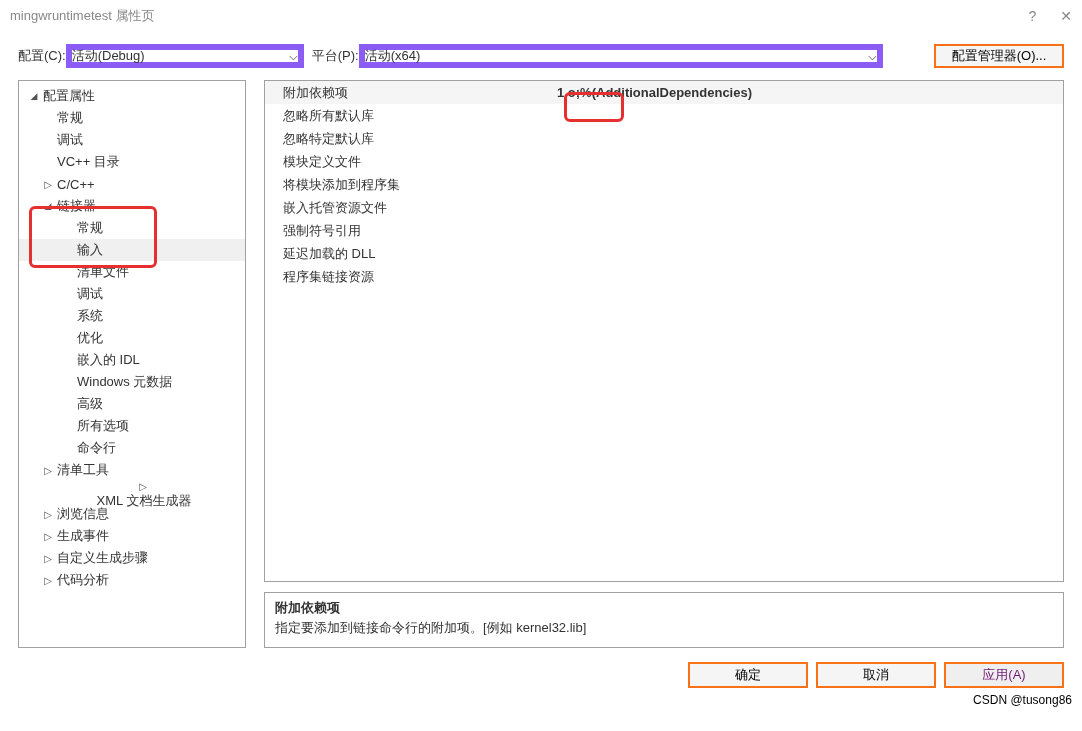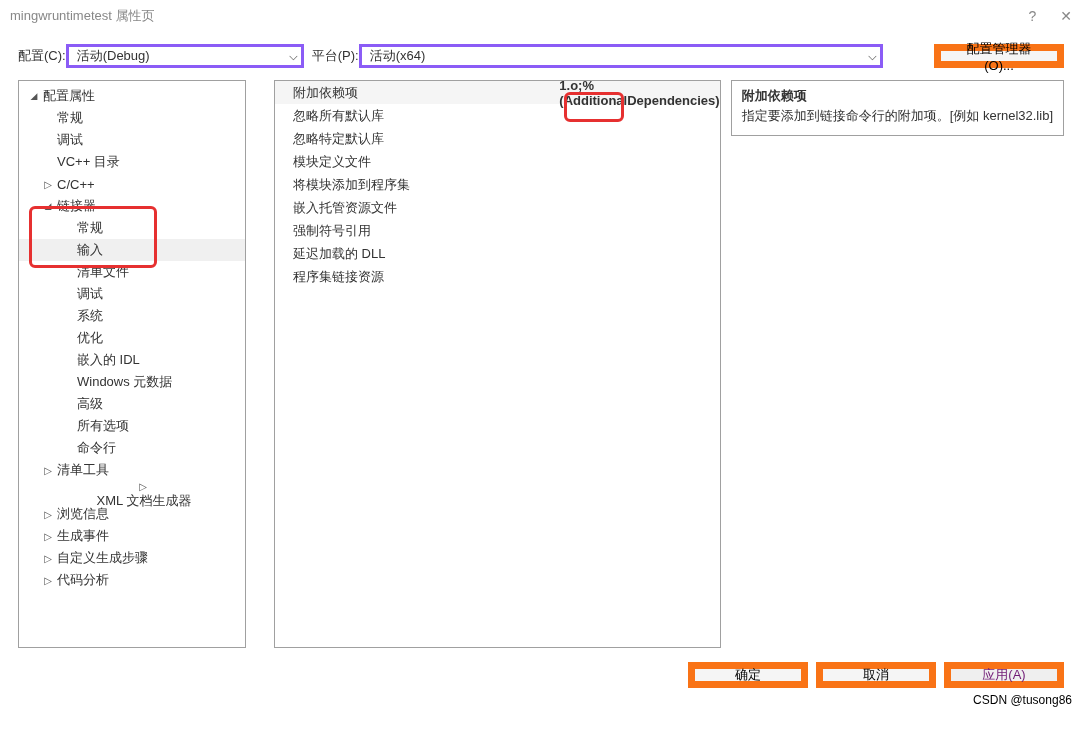--- a/index.html
+++ b/index.html
@@ -28,55 +28,55 @@
       display: flex;
       align-items: center;
       padding: 12px 18px 12px 18px;
     }
     .config-label { white-space: nowrap; }
     .select-wrap {
       position: relative;
       display: inline-block;
     }
     .select {
-      border: 3px solid #8b5cf6;
+      border: 6px solid #8b5cf6;
       background: #fff;
       height: 24px;
-      padding: 2px 22px 2px 8px;
+      padding: 2px 22px 2px 0;
       font-size: 13px;
       display: flex;
       align-items: center;
       cursor: default;
     }
     .select.config-select { width: 238px; }
     .select.platform-select { width: 524px; }
     .select::after {
       content: "⌵";
       position: absolute;
       right: 6px;
       top: 50%;
       transform: translateY(-50%);
       font-size: 11px;
       color: #555;
     }
     .btn {
-      border: 7px solid #f97316;
+      border: 2px solid #f97316;
       background: #f5f5f5;
       height: 26px;
       padding: 0 12px;
       font-size: 13px;
       display: inline-flex;
       align-items: center;
       justify-content: center;
       cursor: default;
     }
     .btn.config-mgr { width: 130px; height: 24px; }
     .main-area {
       display: flex;
-      gap: 28px;
+      gap: 18px;
       padding: 0 18px;
       height: 568px;
     }
     .tree-panel {
       width: 228px;
       border: 1px solid #a0a0a0;
       background: #fff;
       overflow-y: auto;
       padding: 4px 0;
     }
@@ -95,20 +95,21 @@
       justify-content: center;
       font-size: 10px;
       color: #555;
     }
     .tree-arrow.collapsed::before { content: "▷"; }
     .tree-arrow.expanded::before { content: "◢"; font-size: 9px; }
     .tree-label { padding-left: 2px; }
     .right-panel {
       flex: 1;
       display: flex;
+      flex-direction: column;
       gap: 10px;
     }
     .props-grid {
       flex: 1;
       border: 1px solid #a0a0a0;
       background: #fff;
       overflow: hidden;
     }
     .prop-row {
       display: flex;

